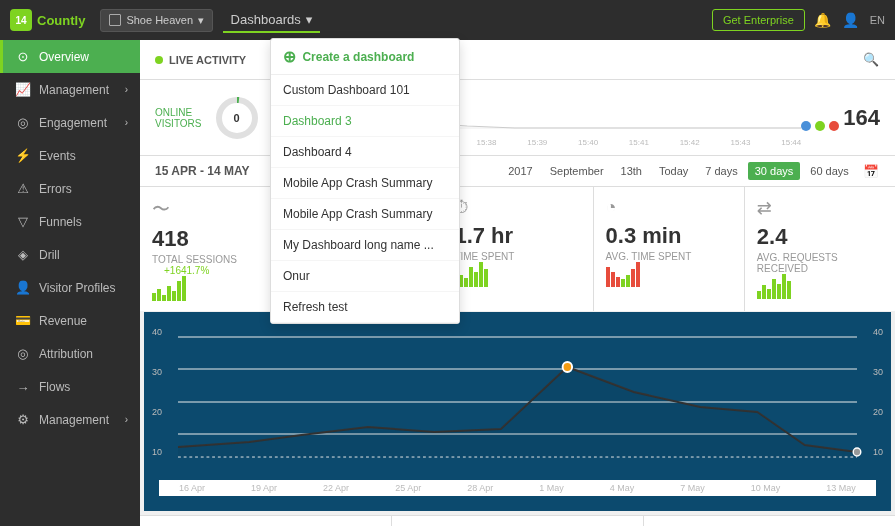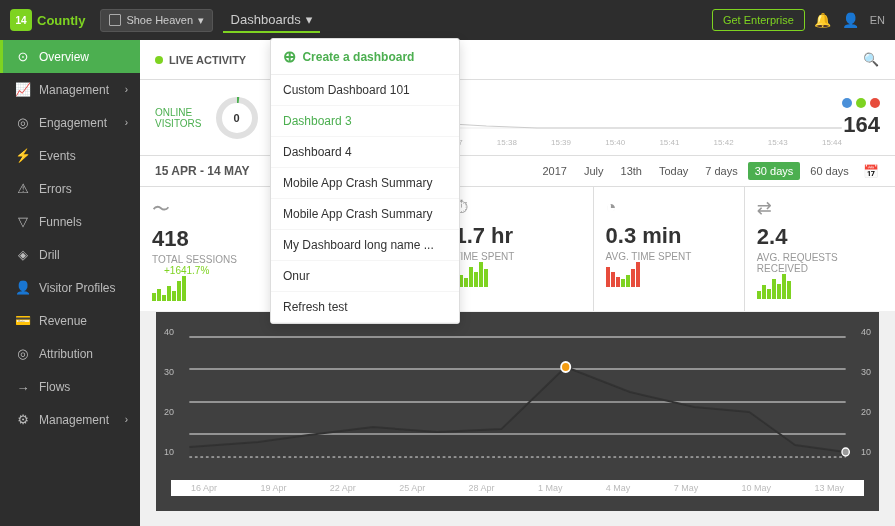--- a/index.html
+++ b/index.html
@@ -58,21 +58,21 @@
     .stats-row { display: flex; gap: 1px; background: #ddd; margin-bottom: 1px; }
     .stat-card { background: white; flex: 1; padding: 10px 12px; min-width: 0; }
     .stat-card .card-icon { font-size: 18px; color: #999; margin-bottom: 5px; }
     .stat-card .card-value { font-size: 22px; font-weight: bold; color: #333; }
     .stat-card .card-label { font-size: 10px; color: #999; text-transform: uppercase; margin-top: 2px; }
     .bar-green { background: #7ed321; }
     .bar-red { background: #e74c3c; }
     .trend-up { color: #7ed321; font-size: 10px; margin-left: 12px; }
 
     
-    .chart-area { background: #404040; margin: 16px; padding: 15px; position: relative; }
+    .chart-area { background: #0c4a6e; margin: 4px; padding: 15px; position: relative; }
     .chart-svg { width: 100%; height: 150px; }
     .chart-y-labels { position: absolute; left: 8px; top: 15px; display: flex; flex-direction: column; justify-content: space-between; height: 130px; font-size: 9px; color: #bbb; }
     .chart-y-labels-right { position: absolute; right: 8px; top: 15px; display: flex; flex-direction: column; justify-content: space-between; height: 130px; font-size: 9px; color: #bbb; }
     .chart-x-labels { display: flex; justify-content: space-between; padding: 3px 20px; font-size: 9px; color: #bbb; background: white; gap: 28px; }
 
     
     .revenue-bar { display: flex; background: white; border-top: 1px solid #ddd; }
     .rev-item { flex: 1; padding: 10px 15px; border-right: 1px solid #ddd; }
     .rev-item:last-child { border-right: none; }
     .rev-label { font-size: 10px; color: #999; font-weight: bold; text-transform: uppercase; margin-bottom: 4px; }
@@ -210,35 +210,35 @@
             <span style="font-size:8px;color:#bbb;">15:38</span>
             <span style="font-size:8px;color:#bbb;">15:39</span>
             <span style="font-size:8px;color:#bbb;">15:40</span>
             <span style="font-size:8px;color:#bbb;">15:41</span>
             <span style="font-size:8px;color:#bbb;">15:42</span>
             <span style="font-size:8px;color:#bbb;">15:43</span>
             <span style="font-size:8px;color:#bbb;">15:44</span>
           </div>
         </div>
 
-        <div style="display:flex;flex-direction:column;align-items:flex-end;gap:4px;">
+        <div style="display:flex;flex-direction:row;align-items:flex-end;gap:4px;">
           <div style="display:flex;gap:4px;">
             <span style="width:10px;height:10px;background:#4a90d9;border-radius:50%;display:inline-block;"></span>
             <span style="width:10px;height:10px;background:#7ed321;border-radius:50%;display:inline-block;"></span>
             <span style="width:10px;height:10px;background:#e74c3c;border-radius:50%;display:inline-block;"></span>
           </div>
           <div style="font-size:22px;font-weight:bold;color:#333;">164</div>
         </div>
       </div>
 
       <div class="date-bar">
         <span class="date-range">15 APR - 14 MAY</span>
         <div class="date-controls">
           <button class="date-btn">2017</button>
-          <button class="date-btn">July</button>
+          <button class="date-btn">September</button>
           <button class="date-btn">13th</button>
           <button class="date-btn">Today</button>
           <button class="date-btn">7 days</button>
           <button class="date-btn active">30 days</button>
           <button class="date-btn">60 days</button>
           <span class="cal-icon">📅</span>
         </div>
       </div>
 
       <div class="stats-row">

